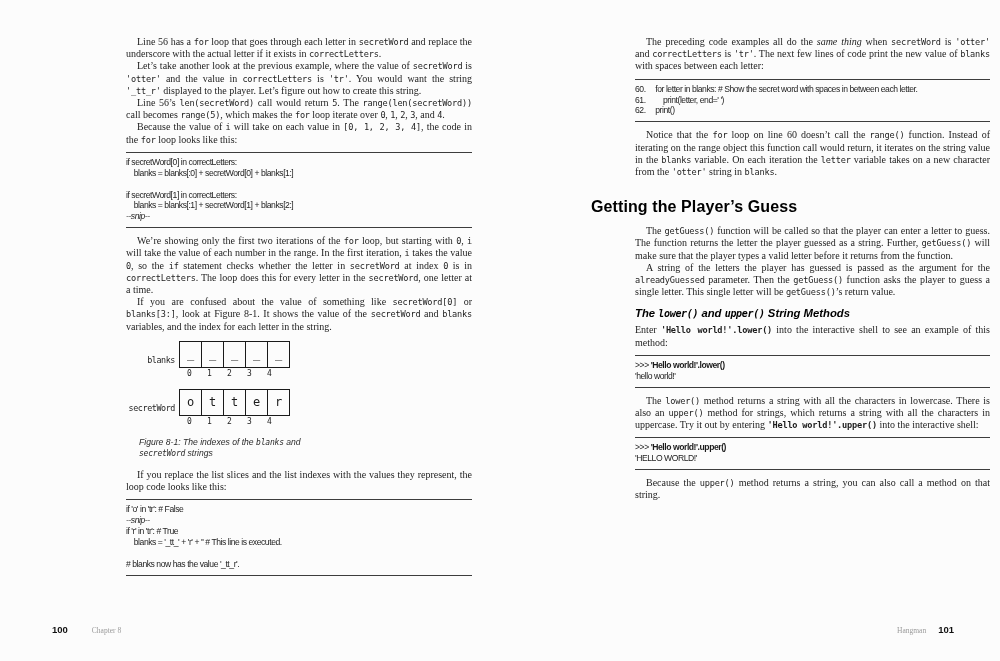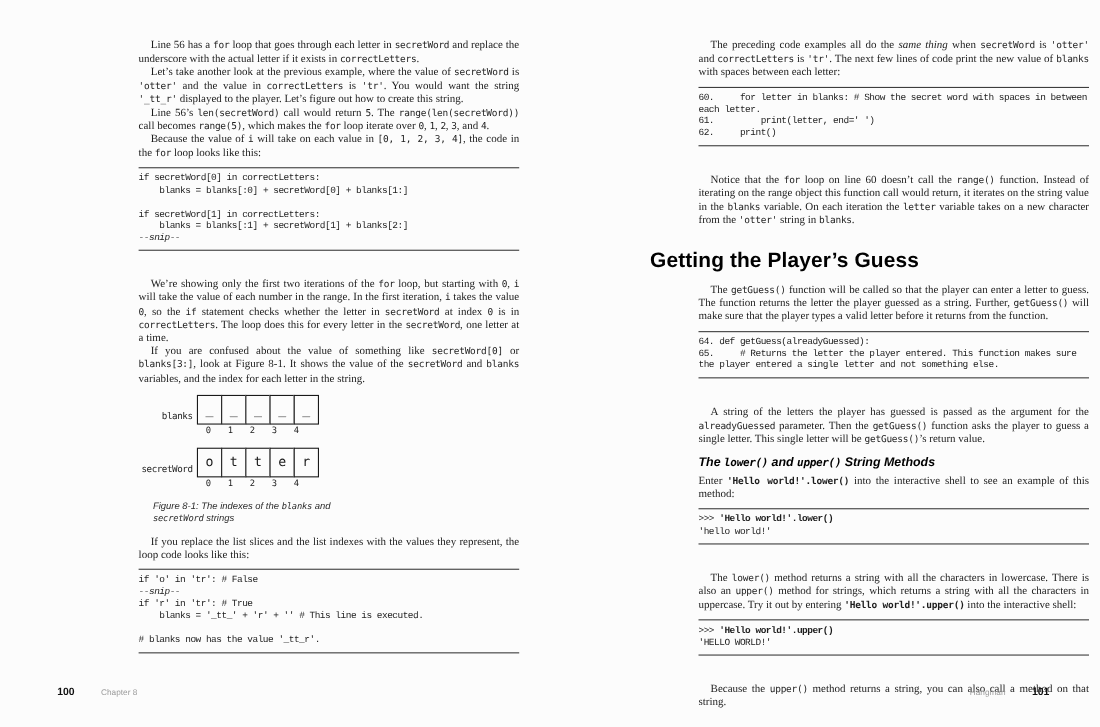--- a/index.html
+++ b/index.html
@@ -13,29 +13,29 @@
   .col-right > *:not(.a-head){margin-left:44px;}
 
   p.body{font-size:10px;line-height:12.2px;text-align:justify;margin:0;}
   p.ind{text-indent:11px;}
   .code{font-family:"DejaVu Sans Mono",monospace;font-size:8.6px;letter-spacing:-0.2px;}
   .it{font-style:italic;}
   .bd{font-weight:bold;}
 
   .codeblock{
     border-top:1px solid #3d3d3d;border-bottom:1px solid #3d3d3d;
-    padding:4px 0 5px;margin:6px 0 25px;
-    font-family:Liberation Mono, monospace;font-size:8.6px;letter-spacing:-0.45px;
+    padding:4px 0 5px;margin:6px 0 7px;
+    font-family:Liberation Sans, sans-serif;font-size:8.6px;letter-spacing:-0.45px;
     line-height:10.9px;color:#1c1c1c;
   }
   .code-line{white-space:pre-wrap;}
 
   .a-head{
     font-family:"Liberation Sans",sans-serif;font-weight:bold;color:#000;
-    font-size:19px;margin:20px 0 9px 0;letter-spacing:0.1px;
+    font-size:16px;margin:20px 0 9px 0;letter-spacing:0.1px;
   }
   .b-head{
     font-family:"Liberation Sans",sans-serif;font-weight:bold;font-style:italic;
     font-size:11.3px;margin:9px 0 5px 4px;color:#000;
   }
   .b-head .code{font-size:10px;font-weight:bold;font-style:italic;letter-spacing:-0.3px;}
 
   .figure{margin:8px 0 2px 0;}
   .fig-row{display:flex;align-items:flex-end;margin-bottom:11px;}
   .fig-label{
@@ -56,23 +56,23 @@
 
   .caption{
     font-family:"Liberation Sans",sans-serif;font-style:italic;
     font-size:8.6px;line-height:10.6px;color:#2a2a2a;
     width:200px;margin:2px 0 9px 13px;
   }
   .caption .code{font-size:8px;font-style:italic;}
 
   .footer{position:absolute;top:624px;display:flex;align-items:baseline;gap:24px;}
   .footer-left{left:52px;}
-  .footer-right{right:46px;}
+  .footer-right{right:46px;gap:12px;}
   .page-num{font-family:"Liberation Sans",sans-serif;font-weight:bold;font-size:9.5px;color:#111;text-align:center;}
-  .folio-label{font-family:Liberation Sans, sans-serif;font-size:7.5px;color:#9b9b9b;}
+  .folio-label{font-family:Liberation Serif, serif;font-size:7.5px;color:#9b9b9b;}
 </style>
 </head>
 <body>
 
 <section class="col col-left">
   <p class="body ind"><span>Line 56 has a </span><span class="code">for</span><span> loop that goes through each letter in </span><span class="code">secretWord</span><span> and replace the underscore with the actual letter if it exists in </span><span class="code">correctLetters</span><span>.</span></p>
   <p class="body ind"><span>Let’s take another look at the previous example, where the value of </span><span class="code">secretWord</span><span> is </span><span class="code">'otter'</span><span> and the value in </span><span class="code">correctLetters</span><span> is </span><span class="code">'tr'</span><span>. You would want the string </span><span class="code">'_tt_r'</span><span> displayed to the player. Let’s figure out how to create this string.</span></p>
   <p class="body ind"><span>Line 56’s </span><span class="code">len(secretWord)</span><span> call would return </span><span class="code">5</span><span>. The </span><span class="code">range(len(secretWord))</span><span> call becomes </span><span class="code">range(5)</span><span>, which makes the </span><span class="code">for</span><span> loop iterate over </span><span class="code">0</span><span>, </span><span class="code">1</span><span>, </span><span class="code">2</span><span>, </span><span class="code">3</span><span>, and </span><span class="code">4</span><span>.</span></p>
   <p class="body ind"><span>Because the value of </span><span class="code">i</span><span> will take on each value in </span><span class="code">[0, 1, 2, 3, 4]</span><span>, the code in the </span><span class="code">for</span><span> loop looks like this:</span></p>
 
@@ -150,24 +150,20 @@
       <div class="code-line"><span>61.         print(letter, end=' ')</span></div>
       <div class="code-line"><span>62.     print()</span></div>
     </div>
 
   <p class="body ind"><span>Notice that the </span><span class="code">for</span><span> loop on line 60 doesn’t call the </span><span class="code">range()</span><span> function. Instead of iterating on the range object this function call would return, it iterates on the string value in the </span><span class="code">blanks</span><span> variable. On each iteration the </span><span class="code">letter</span><span> variable takes on a new character from the </span><span class="code">'otter'</span><span> string in </span><span class="code">blanks</span><span>.</span></p>
 
   <h2 class="a-head">Getting the Player’s Guess</h2>
 
   <p class="body ind"><span>The </span><span class="code">getGuess()</span><span> function will be called so that the player can enter a letter to guess. The function returns the letter the player guessed as a string. Further, </span><span class="code">getGuess()</span><span> will make sure that the player types a valid letter before it returns from the function.</span></p>
 
-  <div class="codeblock">
-      <div class="code-line"><span>64. def getGuess(alreadyGuessed):</span></div>
-      <div class="code-line"><span>65.     # Returns the letter the player entered. This function makes sure the player entered a single letter and not something else.</span></div>
-    </div>
 
   <p class="body ind"><span>A string of the letters the player has guessed is passed as the argument for the </span><span class="code">alreadyGuessed</span><span> parameter. Then the </span><span class="code">getGuess()</span><span> function asks the player to guess a single letter. This single letter will be </span><span class="code">getGuess()</span><span>’s return value.</span></p>
 
   <h3 class="b-head"><span>The </span><span class="code">lower()</span><span> and </span><span class="code">upper()</span><span> String Methods</span></h3>
 
   <p class="body"><span>Enter </span><span class="code bd">'Hello world!'.lower()</span><span> into the interactive shell to see an example of this method:</span></p>
 
   <div class="codeblock">
       <div class="code-line"><span>&gt;&gt;&gt; </span><span class="bd">'Hello world!'.lower()</span></div>
       <div class="code-line"><span>'hello world!'</span></div>

